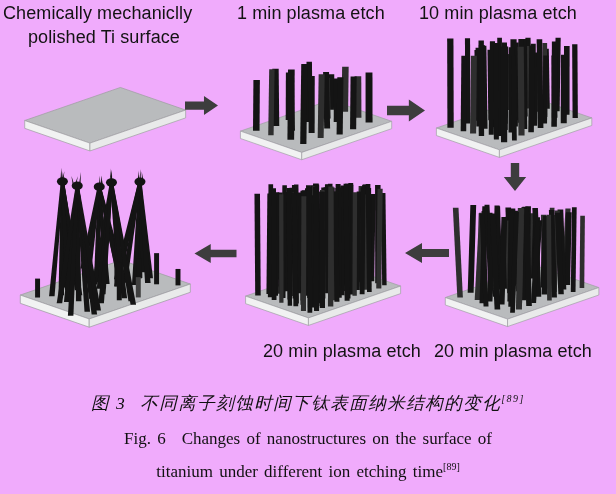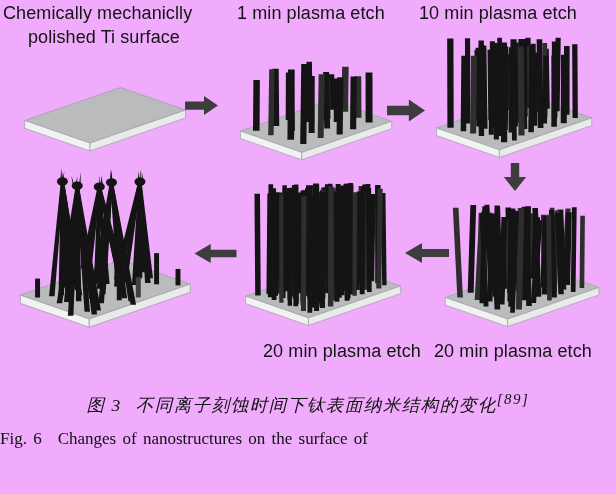--- a/index.html
+++ b/index.html
@@ -4,25 +4,25 @@
 <style>
   html,body{margin:0;padding:0;background:#ffffff;}
   .fig{position:relative;width:616px;height:494px;background:#f0abfc;overflow:hidden;
        font-family:"Liberation Sans",sans-serif;color:#131313;}
   .lbl{position:absolute;font-size:18px;letter-spacing:0.1px;white-space:nowrap;color:#131313;}
   .panel{position:absolute;overflow:visible;}
   .arrow{position:absolute;z-index:5;}
   .cap-zh{position:absolute;left:0;right:0;text-align:center;
           font-family:"Liberation Serif",serif;font-style:italic;font-size:17.5px;
           letter-spacing:1.5px;color:#111;}
-  .cap-en{position:absolute;left:0;right:0;
+  .cap-en{position:absolute;left:0;right:0;text-align:center;
           font-family:"Liberation Serif",serif;font-size:17px;word-spacing:2px;color:#111;}
   .cap-zh .gap{display:inline-block;width:14px;}
   .cap-en .pfx{margin-right:16px;}
-  sup{font-size:15px;}
+  sup{font-size:10px;}
 </style>
 </head>
 <body>
 
 <div class="fig">
 
   <div class="lbl" style="left:3px;top:3px">Chemically mechaniclly</div>
   <div class="lbl" style="left:28px;top:27px">polished Ti surface</div>
   <div class="lbl" style="left:237px;top:3px">1 min plasma etch</div>
   <div class="lbl" style="left:419px;top:3px">10 min plasma etch</div>
@@ -368,14 +368,17 @@
 
   <div class="lbl" style="left:263px;top:341px">20 min plasma etch</div>
   <div class="lbl" style="left:434px;top:341px">20 min plasma etch</div>
 
   <div class="cap-zh" style="top:391px">
     <span>图 3</span><span class="gap"></span><span>不同离子刻蚀时间下钛表面纳米结构的变化</span><sup>[89]</sup>
   </div>
   <div class="cap-en" style="top:429px">
     <span class="pfx">Fig. 6</span><span>Changes of nanostructures on the surface of</span>
   </div>
+  <div class="cap-en" style="top:461px">
+    <span>titanium under different ion etching time</span><sup>[89]</sup>
+  </div>
 
 </div>
 
 </body></html>

